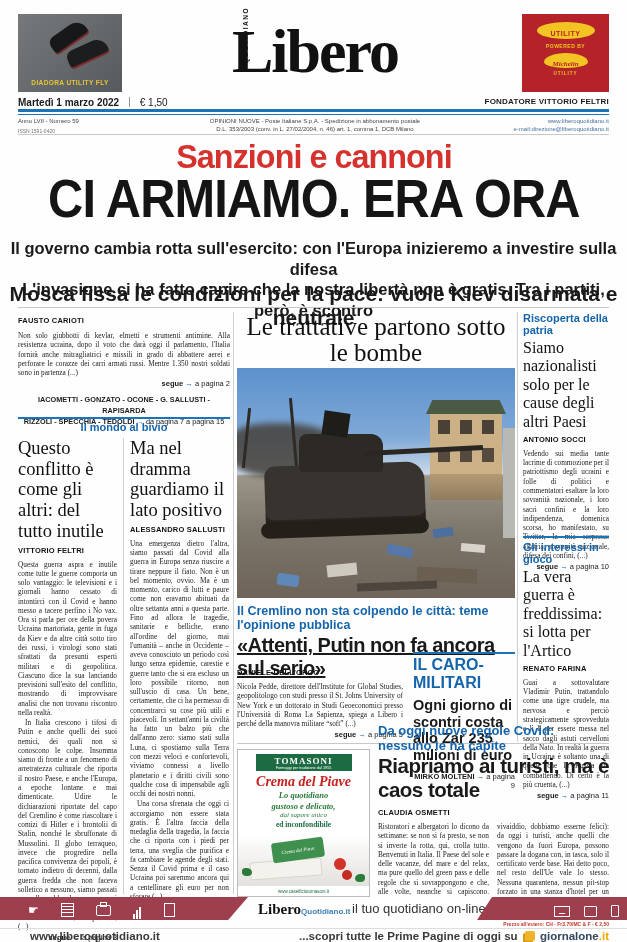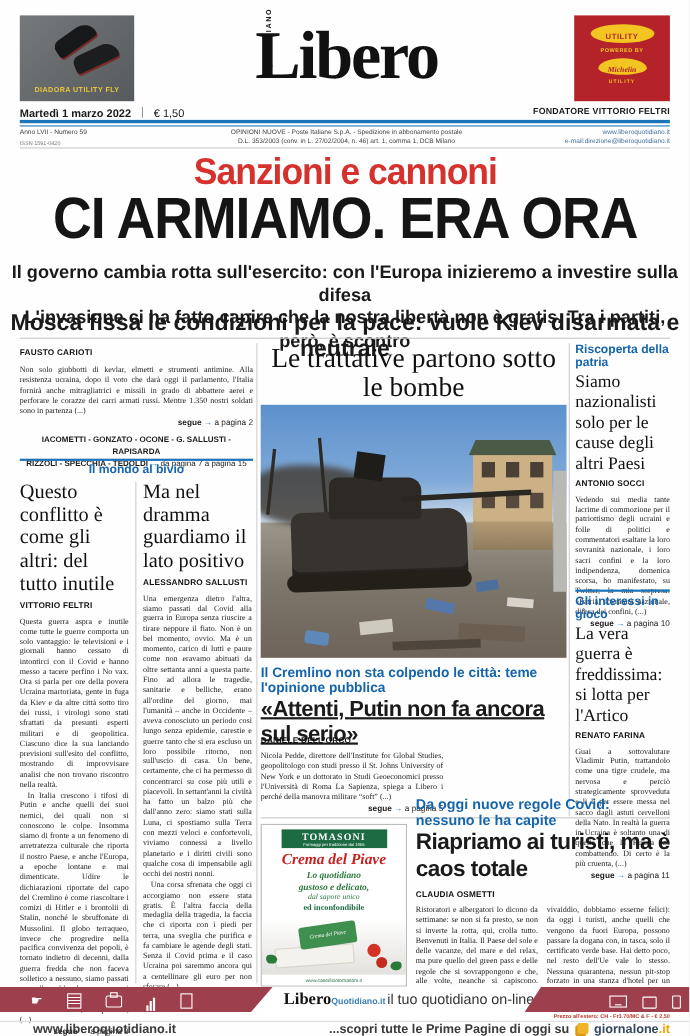--- a/index.html
+++ b/index.html
@@ -186,20 +186,27 @@
     <div style="font-size:20px;font-weight:bold;letter-spacing:-.5px;margin-top:2px;text-decoration:underline;">«Attenti, Putin non fa ancora sul serio»</div>
   </div>
   <div class="abs" style="left:237px;top:664px;width:166px;">
     <div class="byline">DANIELE DELL'ORCO</div>
     <div class="body-text just">Nicola Pedde, direttore dell'Institute for Global Studies, geopolitologo con studi presso il St. Johns University of New York e un dottorato in Studi Geoeconomici presso l'Università di Roma La Sapienza, spiega a Libero i perché della manovra militare “soft” (...)</div>
     <div class="segue-line">
       <span class="sw">segue</span> <span class="ar">→</span> <span>a pagina 5</span>
     </div>
   </div>
 
+  <div class="abs" style="left:413px;top:652px;width:102px;">
+    <div style="border-top:2px solid #1c74b8;padding-top:2px;" class="kicker-blue">IL CARO-MILITARI</div>
+    <div style="font-size:14.5px;font-weight:bold;line-height:1.15;margin-top:5px;">Ogni giorno di scontri costa allo Zar 235 milioni di euro</div>
+    <div class="segue-line" style="margin-top:8px;">
+      <span class="sw">MIRKO MOLTENI</span> <span class="ar">→</span> <span>a pagina 9</span>
+    </div>
+  </div>
 
   <div class="abs" style="left:523px;top:312px;width:86px;">
     <div class="kicker-blue" style="font-size:11px;">Riscoperta della patria</div>
     <div class="art-head" style="font-size:16px;line-height:1.15;margin-top:3px;">Siamo nazionalisti solo per le cause degli altri Paesi</div>
     <div class="byline">ANTONIO SOCCI</div>
     <div class="body-text just">Vedendo sui media tante lacrime di commozione per il patriottismo degli ucraini e folle di politici e commentatori esaltare la loro sovranità nazionale, i loro sacri confini e la loro indipendenza, domenica scorsa, ho manifestato, su Twitter, la mia sorpresa: «Patria, sovranità nazionale, difesa dei confini, (...)</div>
     <div class="segue-line">
       <span class="sw">segue</span> <span class="ar">→</span> <span>a pagina 10</span>
     </div>
   </div>

